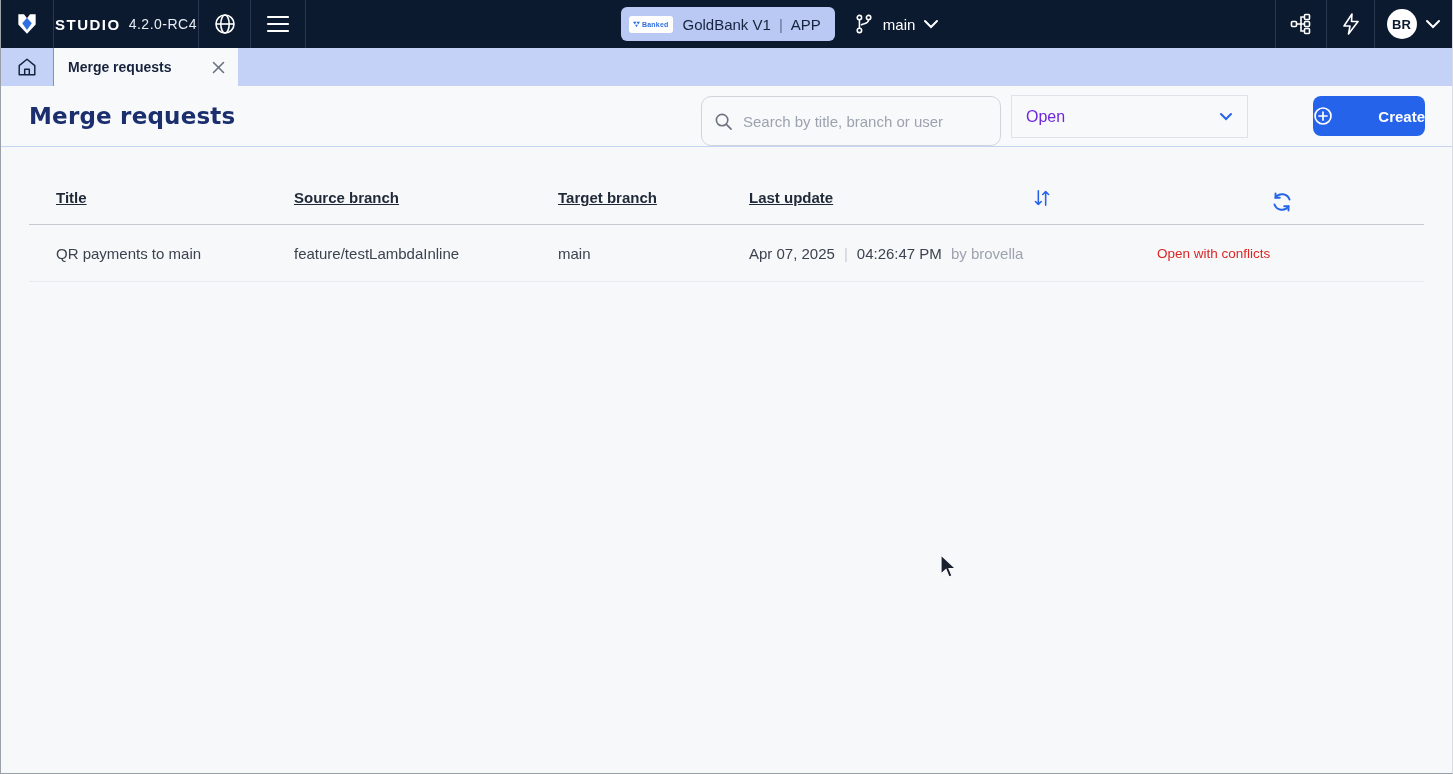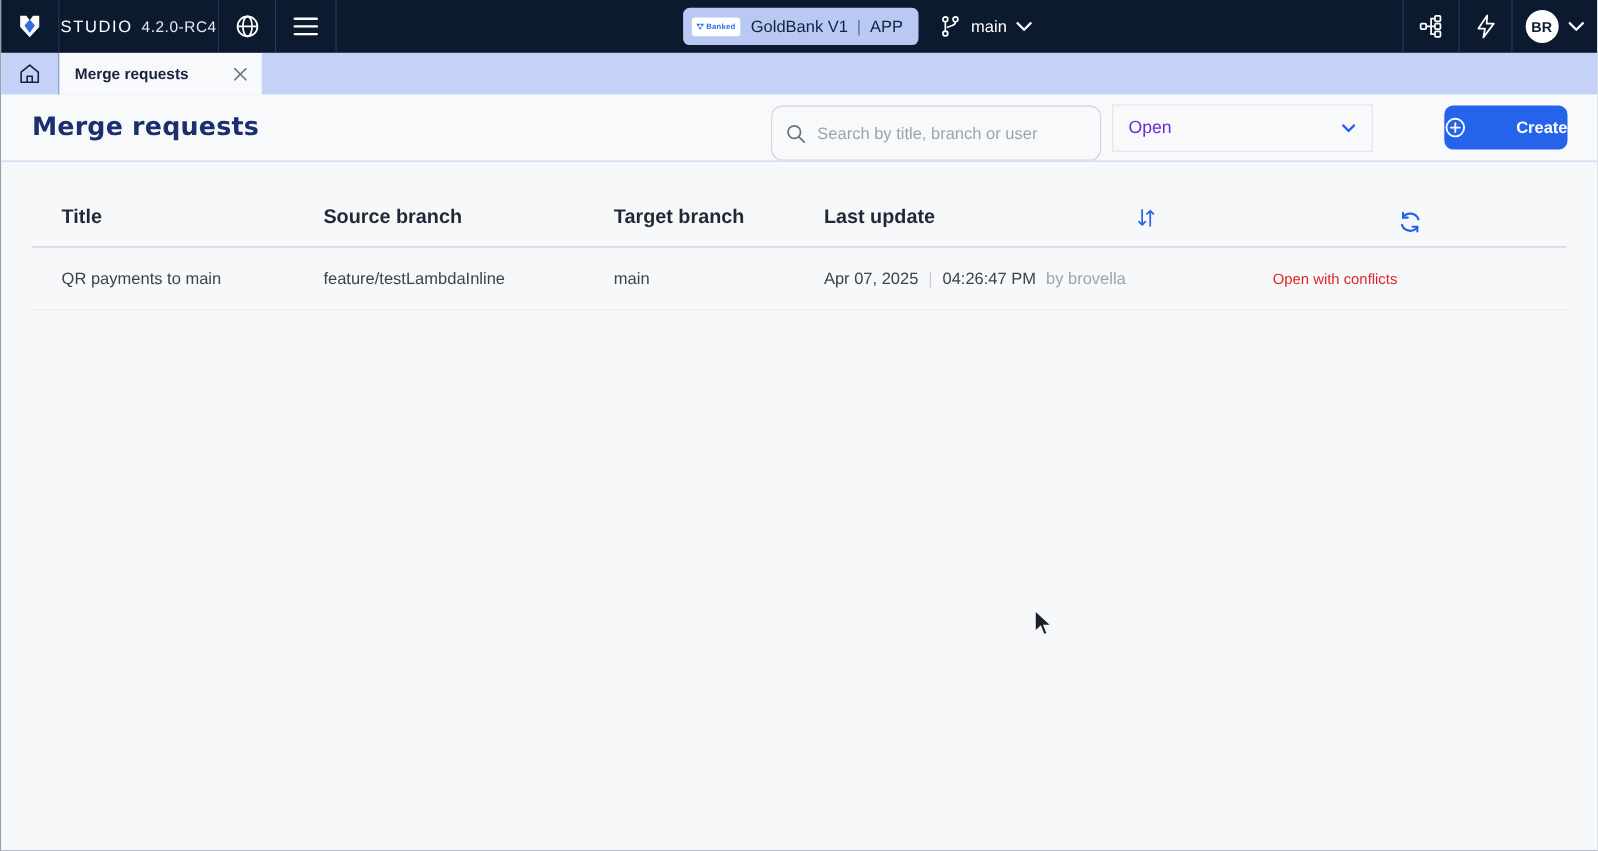--- a/index.html
+++ b/index.html
@@ -15,21 +15,21 @@
   }
 
   
   .navbar {
     height:48px; background:#0c1a30; display:flex; align-items:stretch;
     position:relative; color:#fff;
   }
   .nav-sec { display:flex; align-items:center; justify-content:center; border-right:1px solid #2a3850; }
   .nav-sec.logo { width:53px; }
   .nav-sec.brand { width:145px; gap:8px; }
-  .brand-name { font-size:15px; font-weight:normal; letter-spacing:1.5px; }
+  .brand-name { font-size:15px; font-weight:bold; letter-spacing:1.5px; }
   .brand-version { font-size:14px; color:#e8ecf4; letter-spacing:.5px; }
   .nav-sec.globe { width:52px; }
   .nav-sec.menu { width:55px; }
   .nav-center { position:absolute; left:620px; top:0; height:48px; display:flex; align-items:center; gap:18px; }
   .app-pill {
     background:#b9c9f3; border-radius:6px; height:34px; padding:0 14px 0 8px;
     display:flex; align-items:center; gap:10px; cursor:pointer;
   }
   .mini-chip {
     background:#fff; border-radius:3px; height:17px; padding:0 4px;
@@ -95,21 +95,21 @@
     font-size:15px; font-weight:bold; font-family:"Liberation Sans",sans-serif;
   }
 
   
   .mr-table { margin:24px 28px 0 28px; }
   .t-row {
     display:grid; grid-template-columns:238px 264px 191px 282px 78px auto;
     align-items:center; padding:0 27px;
   }
   .t-head { height:54px; border-bottom:1px solid #c6cbd2; }
-  .t-head .t-cell { font-size:18px; font-weight:bold; color:#1f2937; }
+  .t-head .t-cell { font-size:15px; font-weight:bold; color:#1f2937;text-decoration:underline; }
   .t-body-row { height:57px; border-bottom:1px solid #e8eaee; }
   .t-cell { font-size:15px; color:#3b4350; }
   .lastupdate-cell { display:flex; align-items:center; gap:9px; white-space:nowrap; }
   .lu-sep { color:#c9ced6; font-size:15px; }
   .lu-by { color:#9ca3af; }
   .status-cell { font-size:13.5px; font-weight:500; }
   .sort-cell { display:flex; align-items:center; }
 
   .icon { display:inline-flex; align-items:center; justify-content:center; }
 

